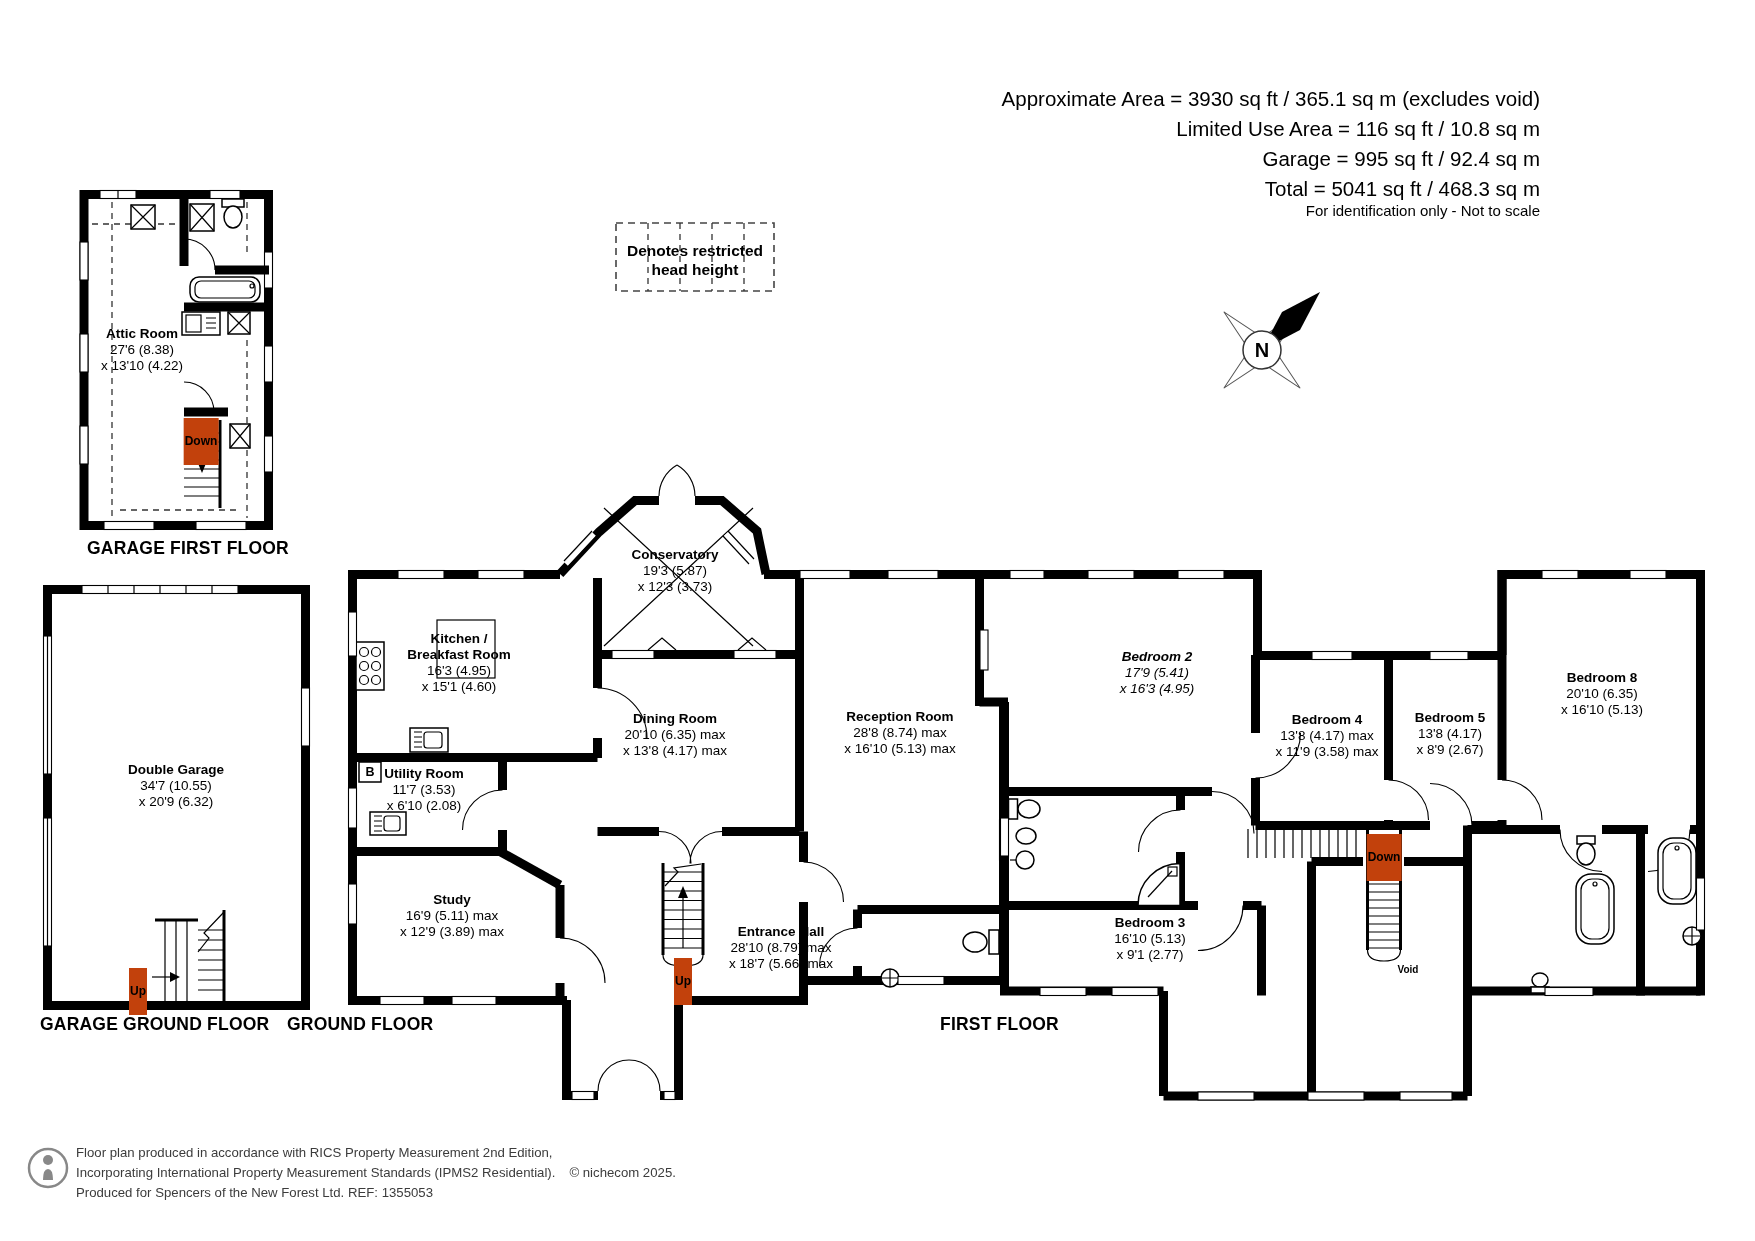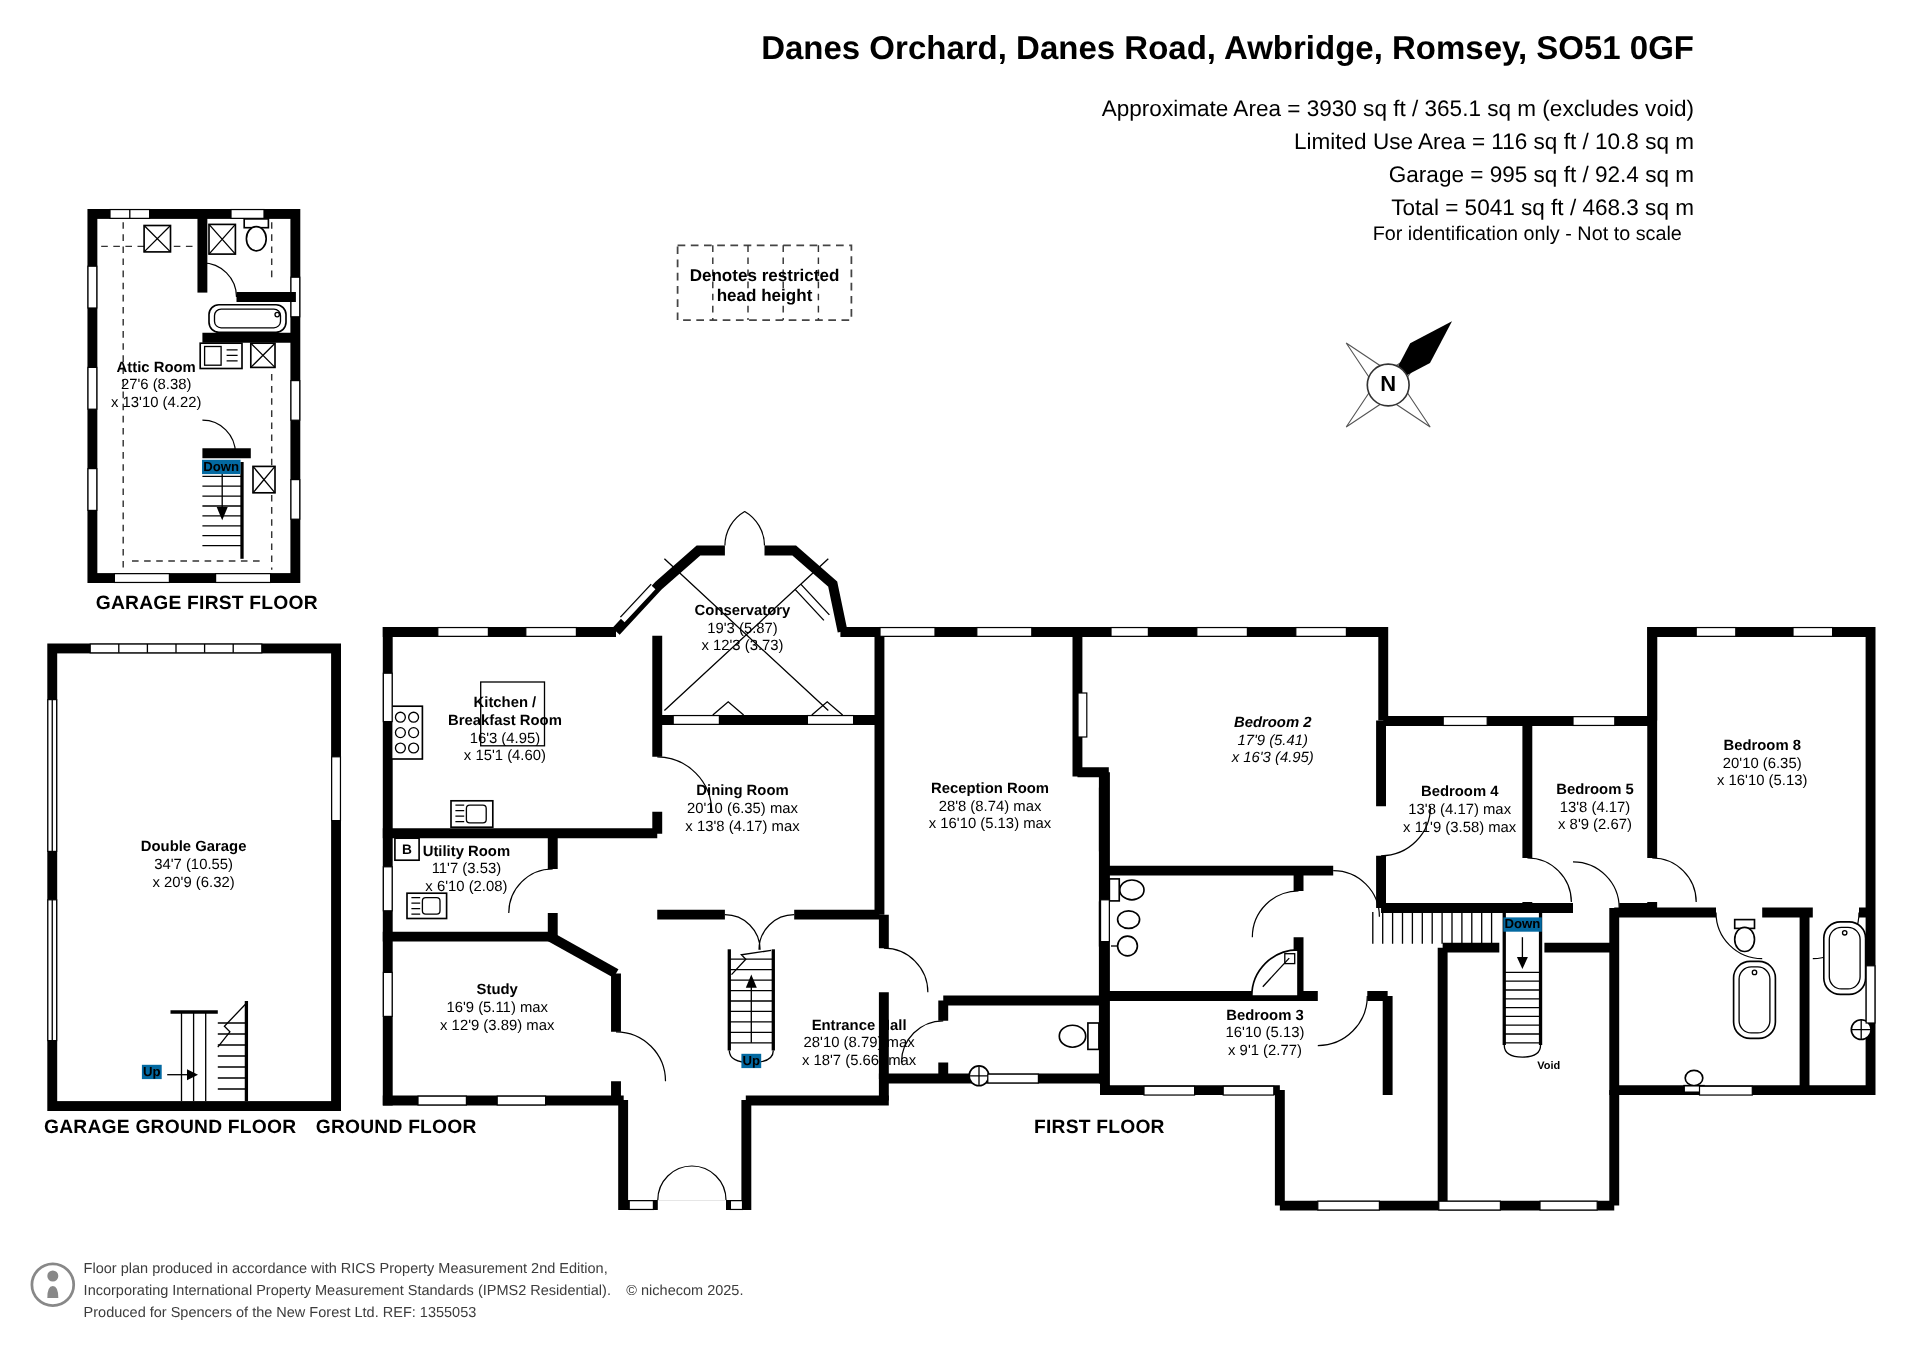--- a/index.html
+++ b/index.html
@@ -12,26 +12,26 @@
   .win{fill:#fff;stroke:#000;stroke-width:1.1;}
   .dash{stroke:#333;stroke-width:1.3;fill:none;stroke-dasharray:6 5;}
   .arc{stroke:#000;stroke-width:1.1;fill:none;}
   .tread{stroke:#000;stroke-width:1.2;fill:none;}
   .rail{stroke:#000;stroke-width:3;fill:none;}
   .room-label{position:absolute;transform:translateX(-50%);text-align:center;
               font-size:13.5px;line-height:1.18;white-space:nowrap;}
   .room-label .rn{font-weight:bold;display:block;}
   .room-label .rd{display:block;}
   .stair-label{position:absolute;transform:translateX(-50%);font-weight:bold;
-               font-size:12px;background:#0369a1;padding:0 1px;line-height:1.1;}
+               font-size:12px;background:#c2410c;padding:17px 1px;line-height:1.1;}
   .caption{position:absolute;font-weight:bold;font-size:17.5px;letter-spacing:.2px;}
   #title{position:absolute;top:28px;right:215px;font-size:30px;font-weight:bold;white-space:nowrap;}
   #areas{position:absolute;top:84px;right:215px;text-align:right;font-size:20.5px;line-height:30px;}
   #areas div{white-space:nowrap;}
-  #disclaimer{position:absolute;top:202px;right:226px;font-size:18px;}
+  #disclaimer{position:absolute;top:202px;right:215px;font-size:15px;}
   #legend-text{position:absolute;left:695px;top:241px;transform:translateX(-50%);
                text-align:center;font-weight:bold;font-size:15.5px;line-height:1.25;}
   #north-label{position:absolute;left:1262px;top:350px;transform:translate(-50%,-50%);
                font-weight:bold;font-size:20px;}
   #footer-text{position:absolute;left:76px;top:1143px;font-size:13.2px;color:#3c3c3c;line-height:1.52;}
   #footer-text .cp{margin-left:14px;}
   #b-label{position:absolute;left:370px;top:765px;transform:translateX(-50%);
            font-weight:bold;font-size:12.5px;}
   #void-label{position:absolute;left:1408px;top:964px;transform:translateX(-50%);
               font-weight:bold;font-size:10px;}
@@ -343,21 +343,20 @@
     <circle cx="1262" cy="350" r="19" fill="#fff" stroke="#333" stroke-width="1.5"></circle>
   </g>
 
   <g>
     <circle cx="48" cy="1168" r="19" fill="none" stroke="#888" stroke-width="2.5"></circle>
     <circle cx="48" cy="1160" r="5" fill="#888"></circle>
     <path d="M43,1180 q0,-11 5,-11 q5,0 5,11 z" fill="#888"></path>
   </g>
 </svg>
 
-  <div id="title">Danes Orchard, Danes Road, Awbridge, Romsey, SO51 0GF</div>
   <div id="areas">
     <div>Approximate Area = 3930 sq ft / 365.1 sq m (excludes void)</div>
     <div>Limited Use Area = 116 sq ft / 10.8 sq m</div>
     <div>Garage = 995 sq ft / 92.4 sq m</div>
     <div>Total = 5041 sq ft / 468.3 sq m</div>
   </div>
   <div id="disclaimer">For identification only - Not to scale</div>
 
   <div id="legend-text">
     <span class="rn" style="display:block">Denotes restricted</span>

